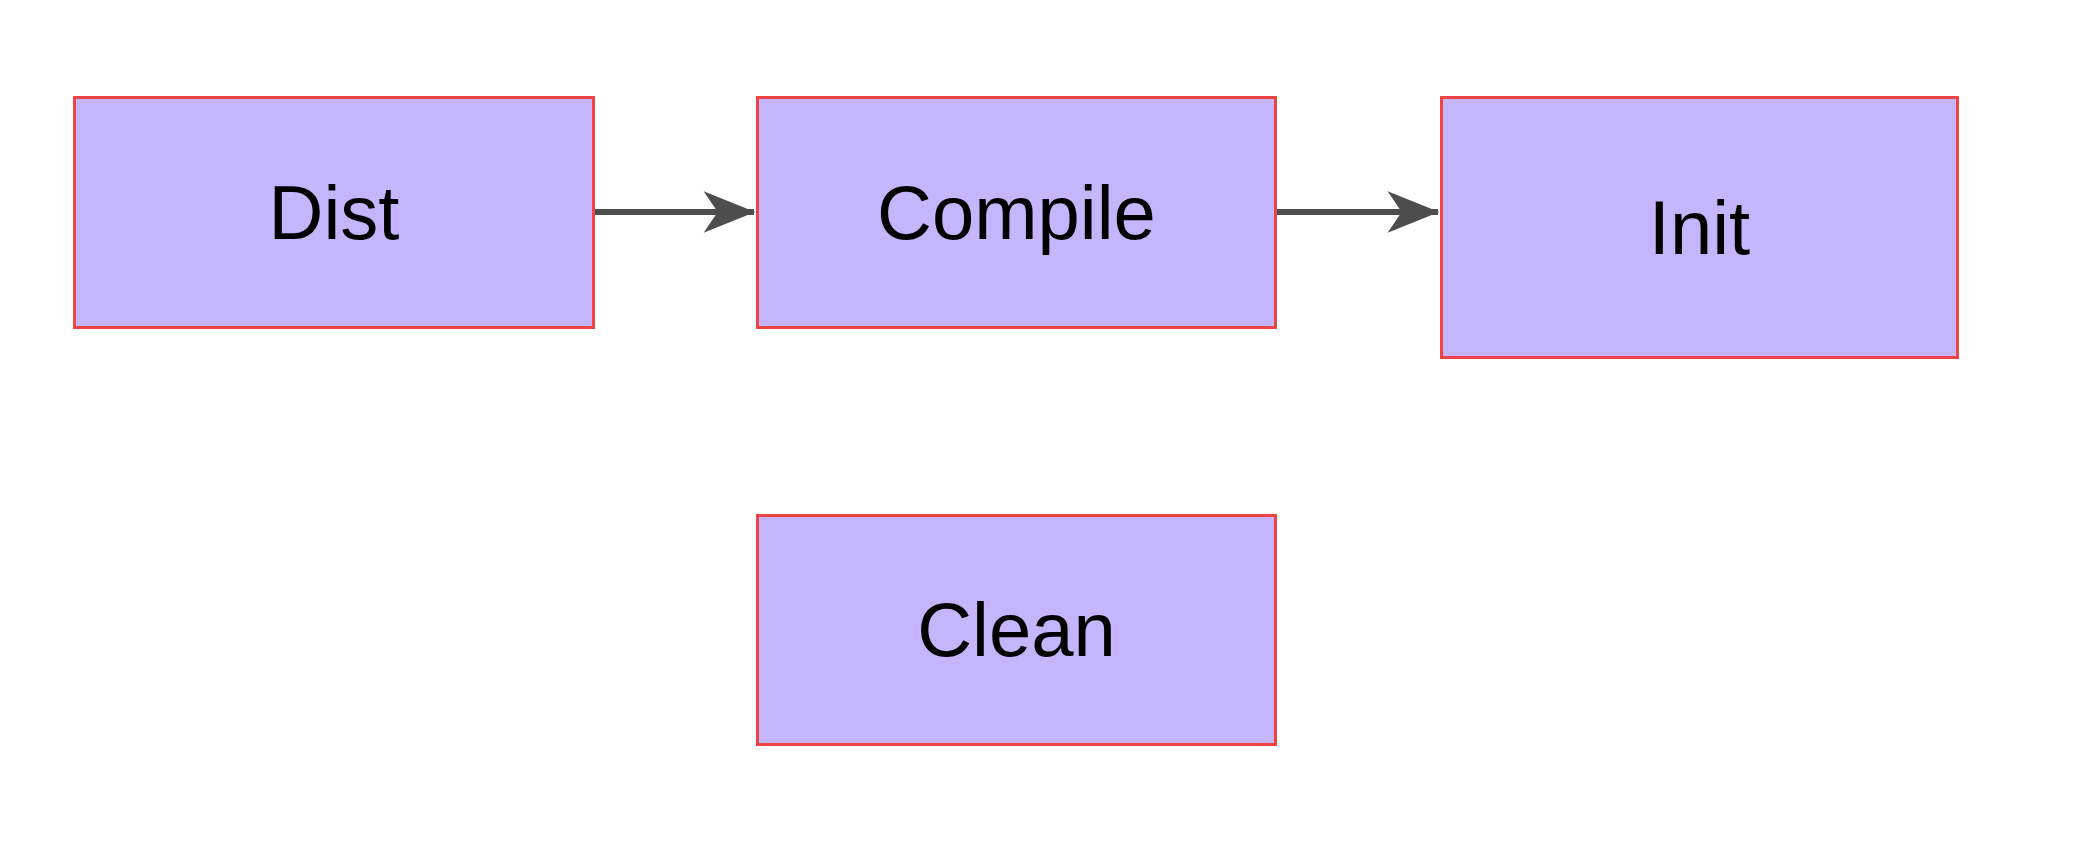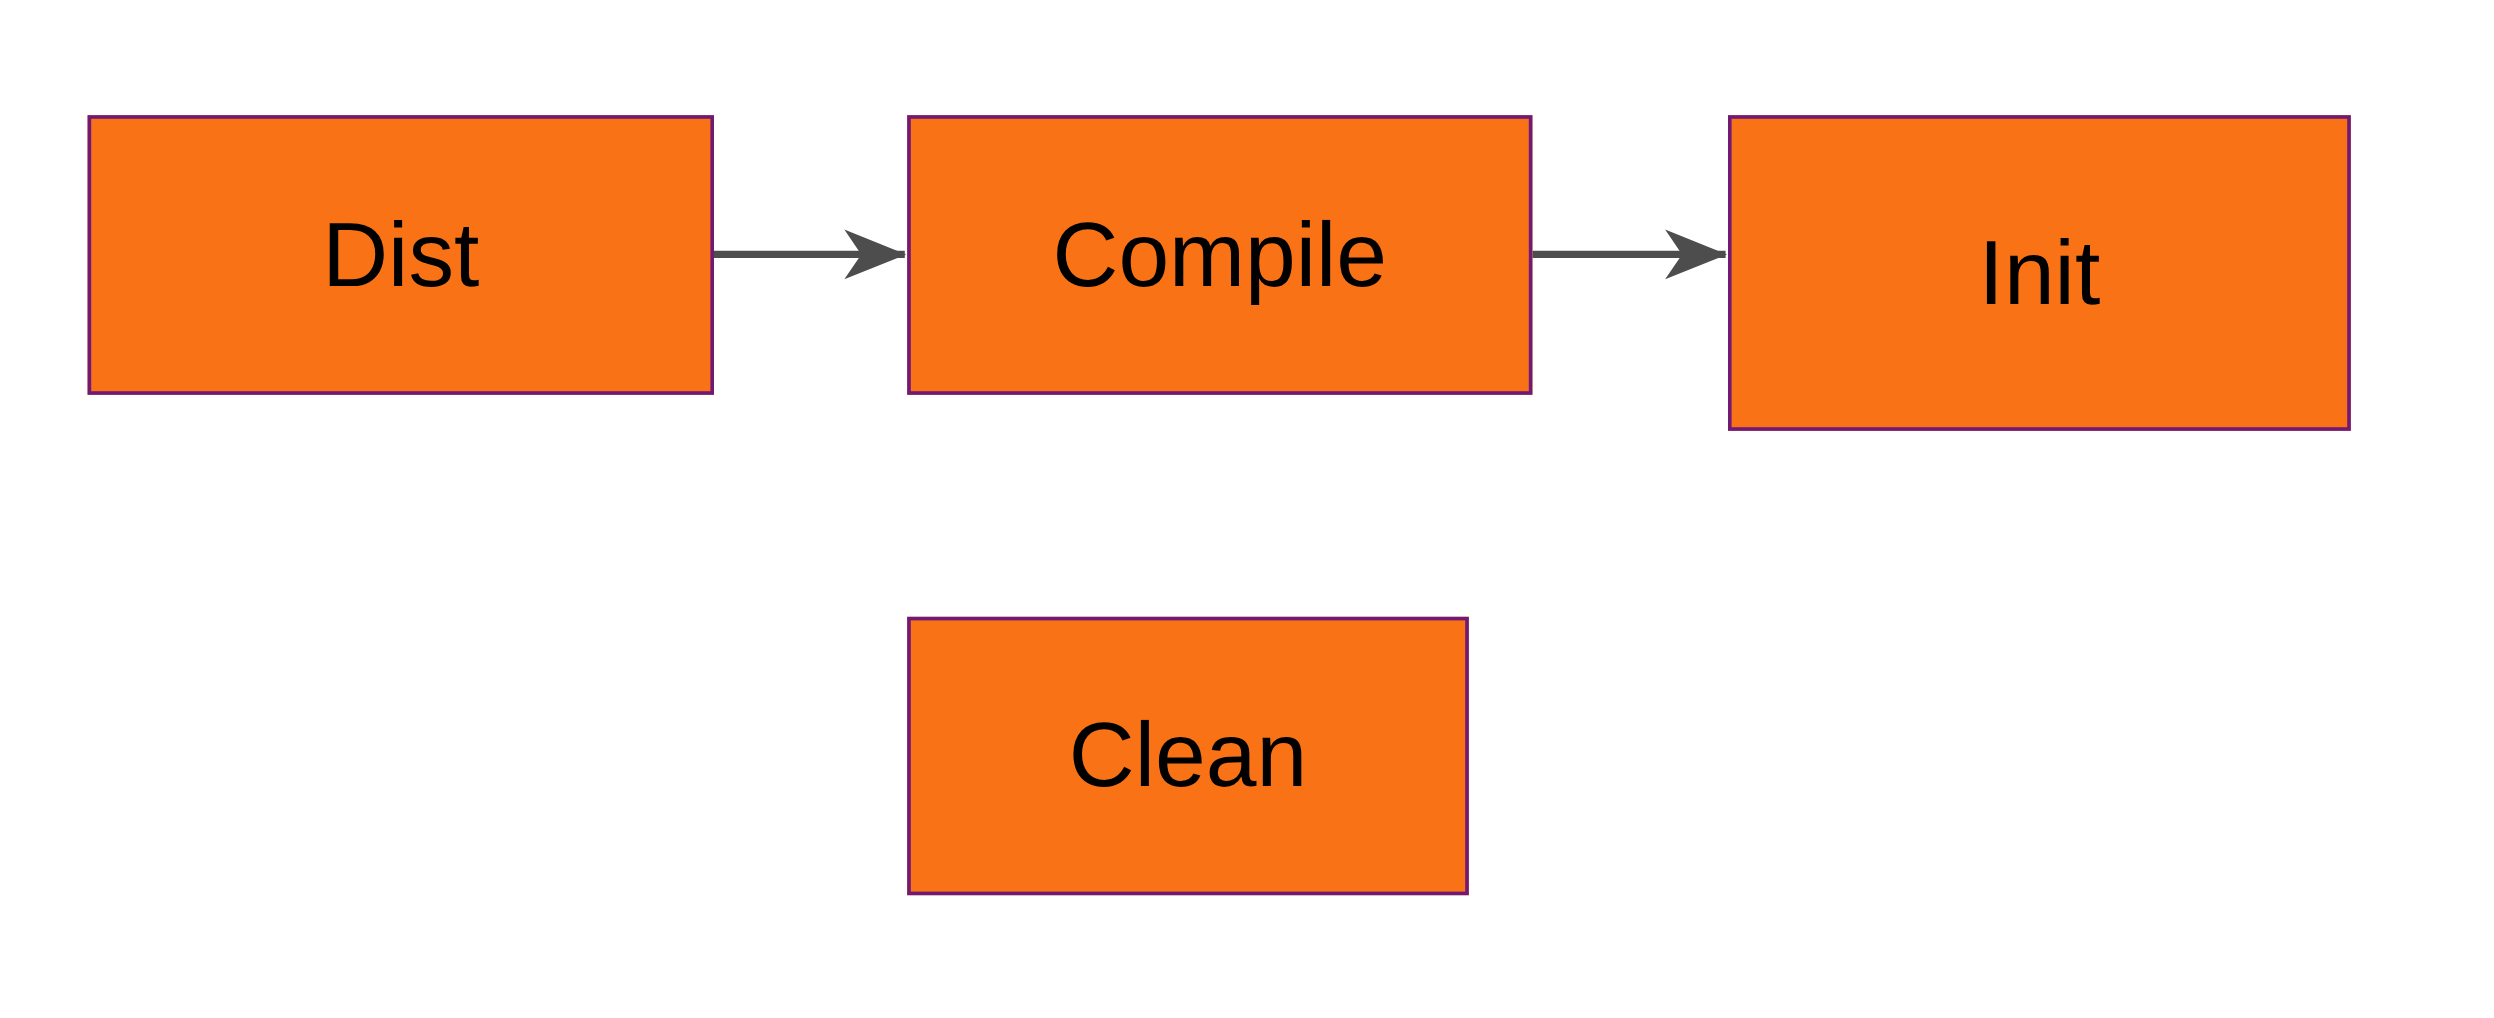--- a/index.html
+++ b/index.html
@@ -13,22 +13,22 @@
   #canvas {
     position: relative;
     width: 2078px;
     height: 848px;
     background: #ffffff;
     overflow: hidden;
   }
   .node {
     position: absolute;
     box-sizing: border-box;
-    background: #f97316;
-    border: 3px solid #701a75;
+    background: #c4b5fd;
+    border: 3px solid #ef4444;
     display: flex;
     align-items: center;
     justify-content: center;
   }
   .node-label {
     font-family: "Liberation Sans", sans-serif;
     font-size: 76px;
     font-weight: 400;
     color: #000000;
     line-height: 1;
@@ -43,21 +43,21 @@
     width: 2078px;
     height: 848px;
     pointer-events: none;
     overflow: visible;
   }
 
   
   #node-dist    { left: 73px;   top: 96px;  width: 522px; height: 233px; }
   #node-compile { left: 756px;  top: 96px;  width: 521px; height: 233px; }
   #node-init    { left: 1440px; top: 96px;  width: 519px; height: 263px; }
-  #node-clean   { left: 756px;  top: 514px; width: 468px; height: 232px; }
+  #node-clean   { left: 756px;  top: 514px; width: 521px; height: 232px; }
 </style>
 </head>
 <body>
 
 <div id="canvas">
 
   <svg class="edge-layer" viewBox="0 0 2078 848" width="2078" height="848" xmlns="http://www.w3.org/2000/svg">
     <defs>
 
       <marker id="barbed-arrow" markerWidth="9" markerHeight="7.2" refX="8.6" refY="3.6" orient="auto" markerUnits="strokeWidth">

